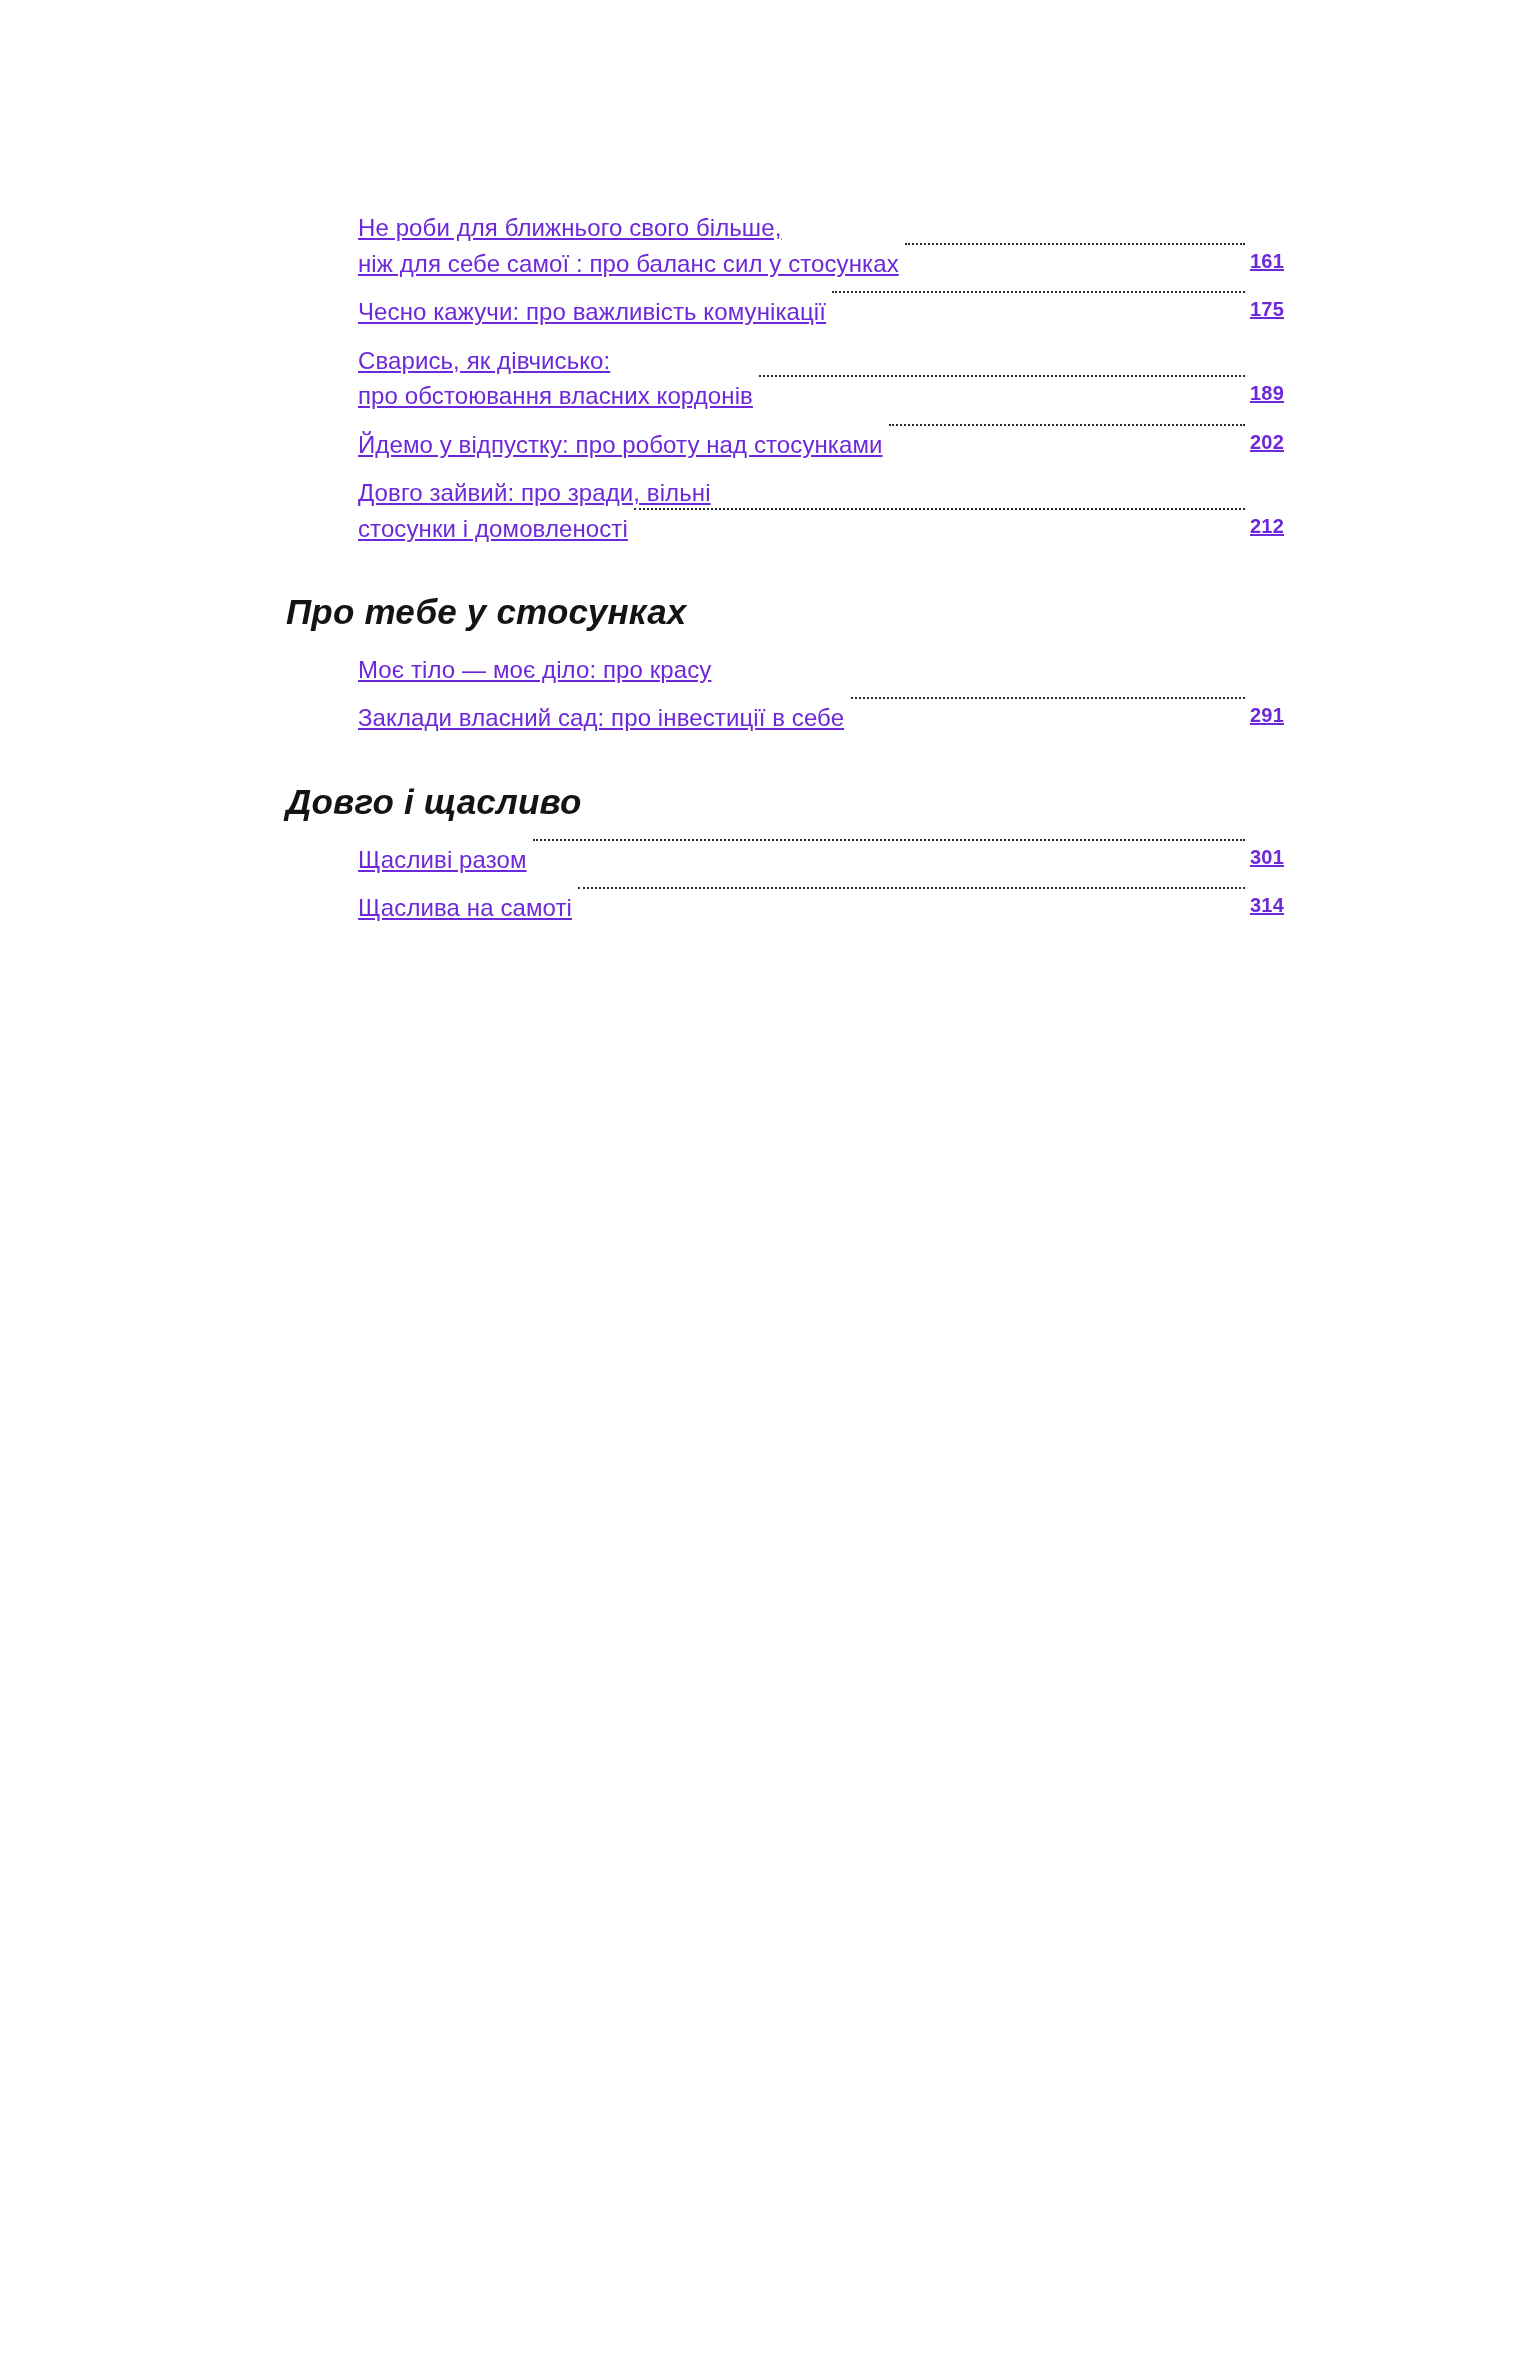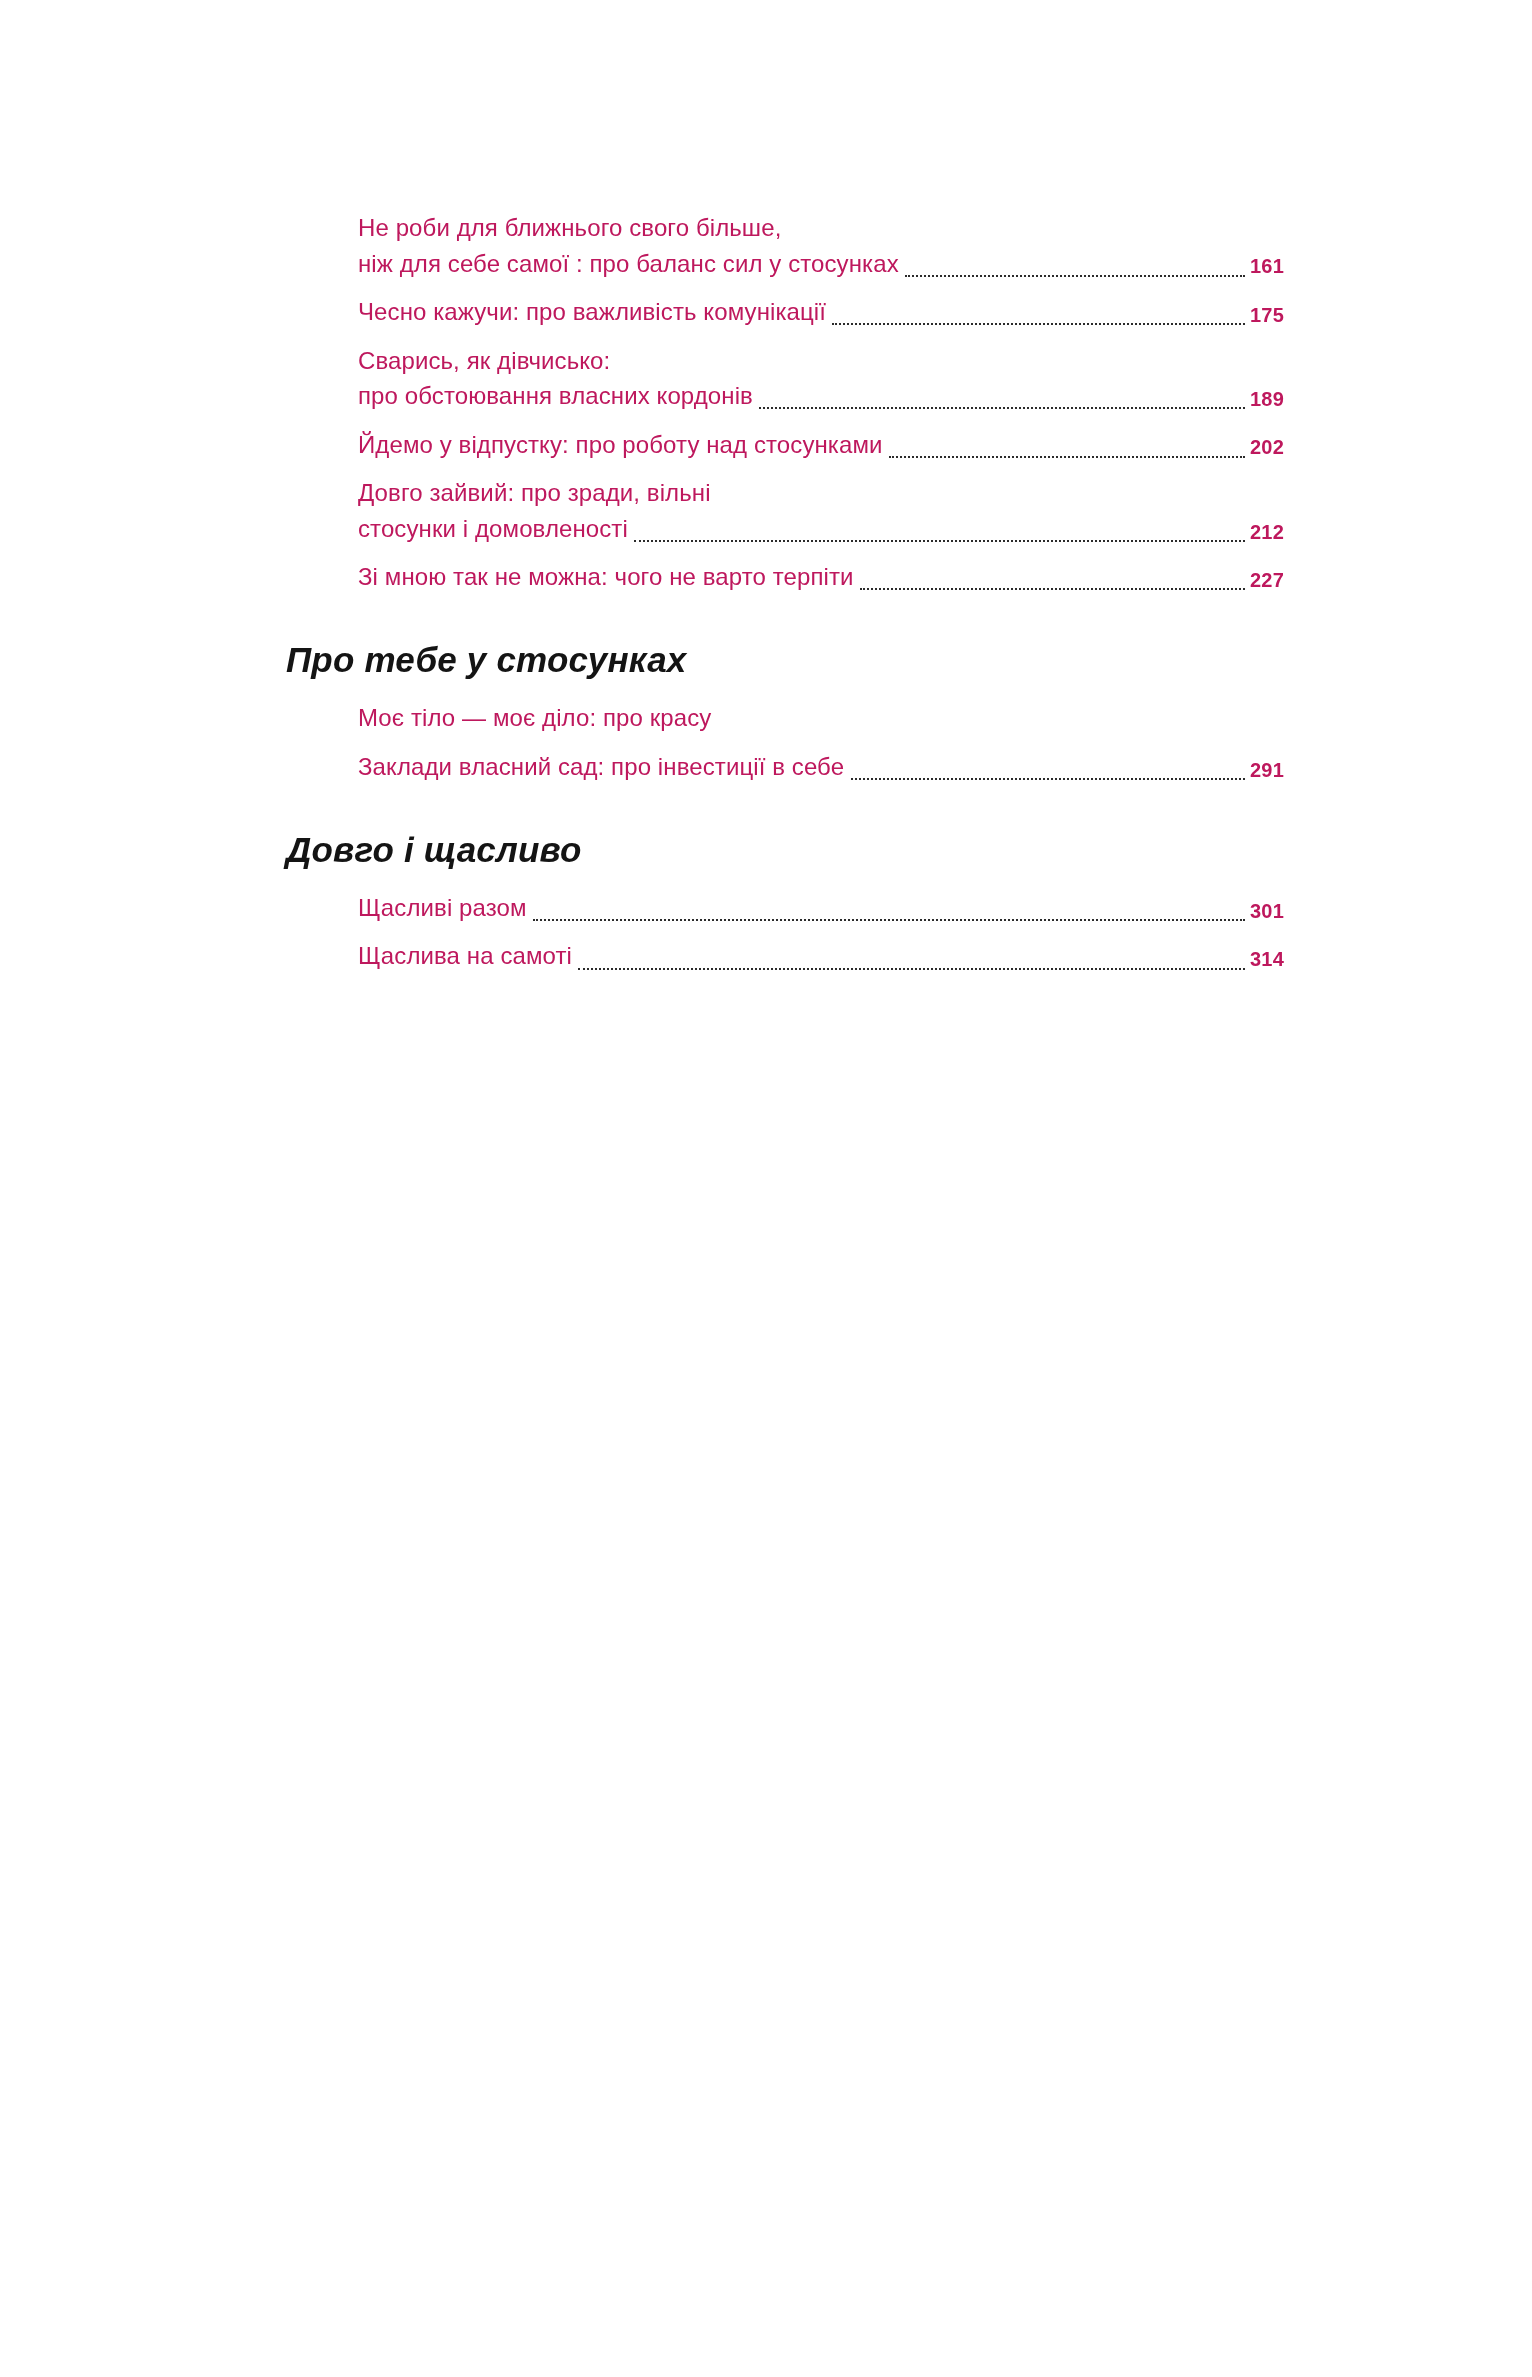--- a/index.html
+++ b/index.html
@@ -26,26 +26,27 @@
     top: 211px;
     width: 926px;
   }
 
   
   .entry {
     margin-bottom: 14.4px;
   }
   .entry .line {
     display: flex;
-    align-items: flex-end;
+    align-items: flex-start;
     font-size: 24px;
     line-height: 1.42;
     letter-spacing: 0.1px;
-    color: #be185d;
+    color: #6d28d9;
     white-space: nowrap;
+    text-decoration: underline;
   }
   .entry .line.first {
     margin-bottom: 1.6px;
   }
   .entry .txt {
     flex: 0 0 auto;
   }
   .dots {
     flex: 1 1 auto;
     margin: 0 4.8px 0 6.4px;
@@ -141,27 +142,20 @@
         <div class="line first">
           <span class="txt">Довго зайвий: про зради, вільні</span>
         </div>
         <div class="line">
           <span class="txt">стосунки і домовленості</span>
           <span class="dots"></span>
           <span class="pg">212</span>
         </div>
       </div>
 
-      <div class="entry">
-        <div class="line">
-          <span class="txt">Зі мною так не можна: чого не варто терпіти</span>
-          <span class="dots"></span>
-          <span class="pg">227</span>
-        </div>
-      </div>
 
     </div>
 
     <div class="section-head">Про тебе у стосунках</div>
 
     <div class="entries">
       <div class="entry wrap">
         <div class="line first">
           <span class="txt">Моє тіло — моє діло: про красу</span>
         </div>

